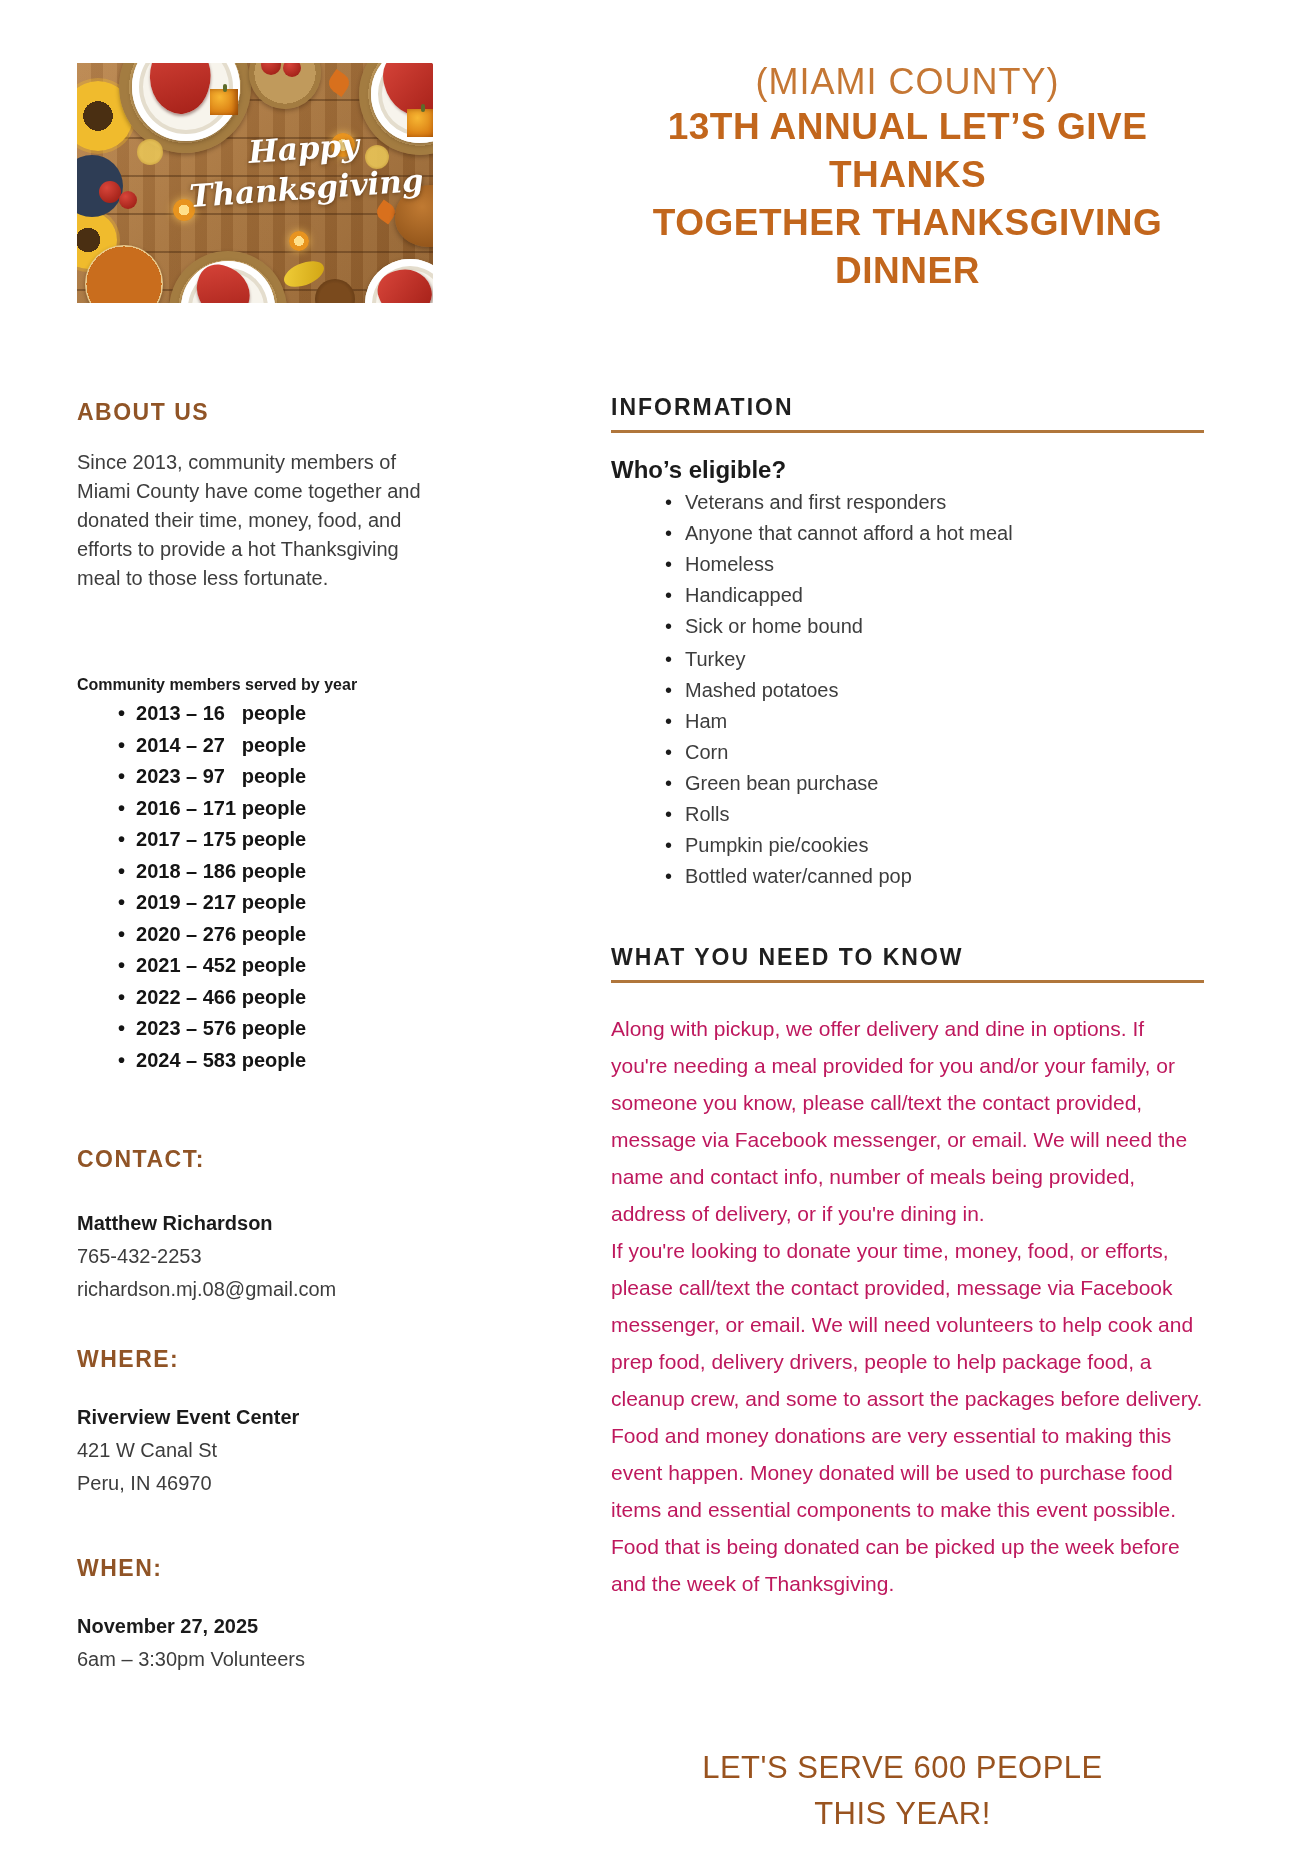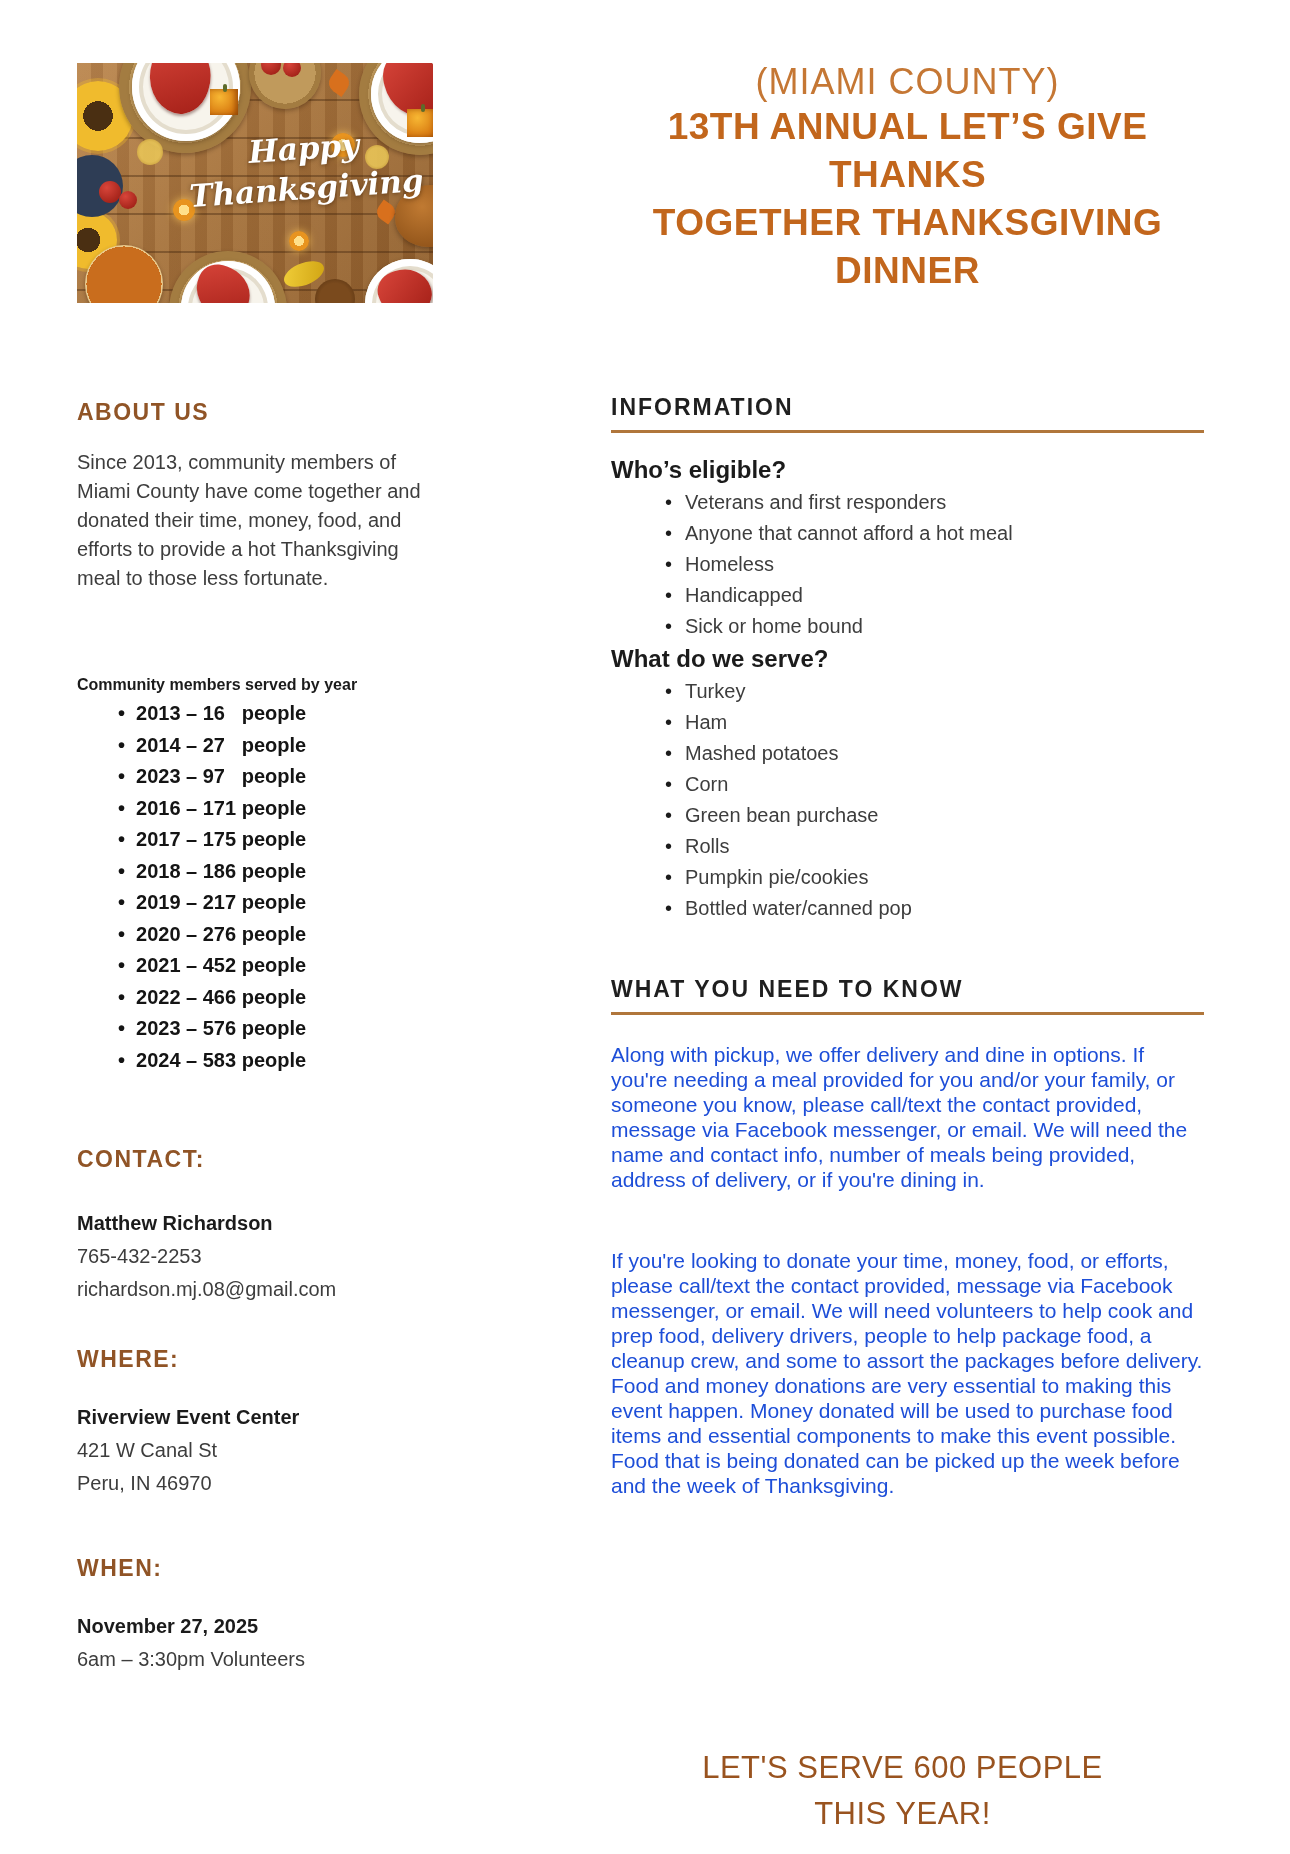--- a/index.html
+++ b/index.html
@@ -82,21 +82,21 @@
     font-size:23px; font-weight:bold; letter-spacing:2px; color:#1f1f1f;
     border-bottom:3px solid var(--rule-tan,#b0763b); padding-bottom:9px;
   }
   .info-heading { margin-top:99px; }
   .know-heading { margin-top:52px; }
   .bold-q   { font-size:24px; font-weight:bold; color:#1b1b1b; line-height:30px; margin-top:22px; }
   .bold-q.second { margin-top:2px; }
   .info-list    { list-style:none; margin-left:54px; margin-top:2px; }
   .info-list li { font-size:20px; line-height:31px; color:#3d3d3d; }
   .info-list li::before { content:"•"; margin-right:13px; color:#1b1b1b; }
-  .para { font-size:21px; line-height:25px; color:#1d4ed8; }
+  .para { font-size:21px; line-height:37px; color:#be185d; }
   .para-1 { margin-top:27px; min-height:206px; }
   .para-2 { margin-top:0;  min-height:354px; }
   .footer-callout {
     position:absolute; top:1690px; left:0; right:10px;
     text-align:center; padding:0 55px;
     font-size:31px; font-weight:normal; line-height:46px; letter-spacing:.5px;
     color:var(--footer-brown,#99531f);
   }
 </style>
 </head>
@@ -187,25 +187,24 @@
 
     <h2 class="section-heading info-heading">INFORMATION</h2>
     <p class="bold-q">Who’s eligible?</p>
     <ul class="info-list">
         <li>Veterans and first responders</li>
         <li>Anyone that cannot afford a hot meal</li>
         <li>Homeless</li>
         <li>Handicapped</li>
         <li>Sick or home bound</li>
       </ul>
-    <p class="bold-q second">What do we serve?</p>
     <ul class="info-list">
         <li>Turkey</li>
+        <li>Mashed potatoes</li>
         <li>Ham</li>
-        <li>Mashed potatoes</li>
         <li>Corn</li>
         <li>Green bean purchase</li>
         <li>Rolls</li>
         <li>Pumpkin pie/cookies</li>
         <li>Bottled water/canned pop</li>
       </ul>
 
     <h2 class="section-heading know-heading">WHAT YOU NEED TO KNOW</h2>
     <p class="para para-1">Along with pickup, we offer delivery and dine in options. If you're needing a meal provided for you and/or your family, or someone you know, please call/text the contact provided, message via Facebook messenger, or email. We will need the name and contact info, number of meals being provided, address of delivery, or if you're dining in.</p>
     <p class="para para-2">If you're looking to donate your time, money, food, or efforts, please call/text the contact provided, message via Facebook messenger, or email. We will need volunteers to help cook and prep food, delivery drivers, people to help package food, a cleanup crew, and some to assort the packages before delivery. Food and money donations are very essential to making this event happen. Money donated will be used to purchase food items and essential components to make this event possible. Food that is being donated can be picked up the week before and the week of Thanksgiving.</p>

